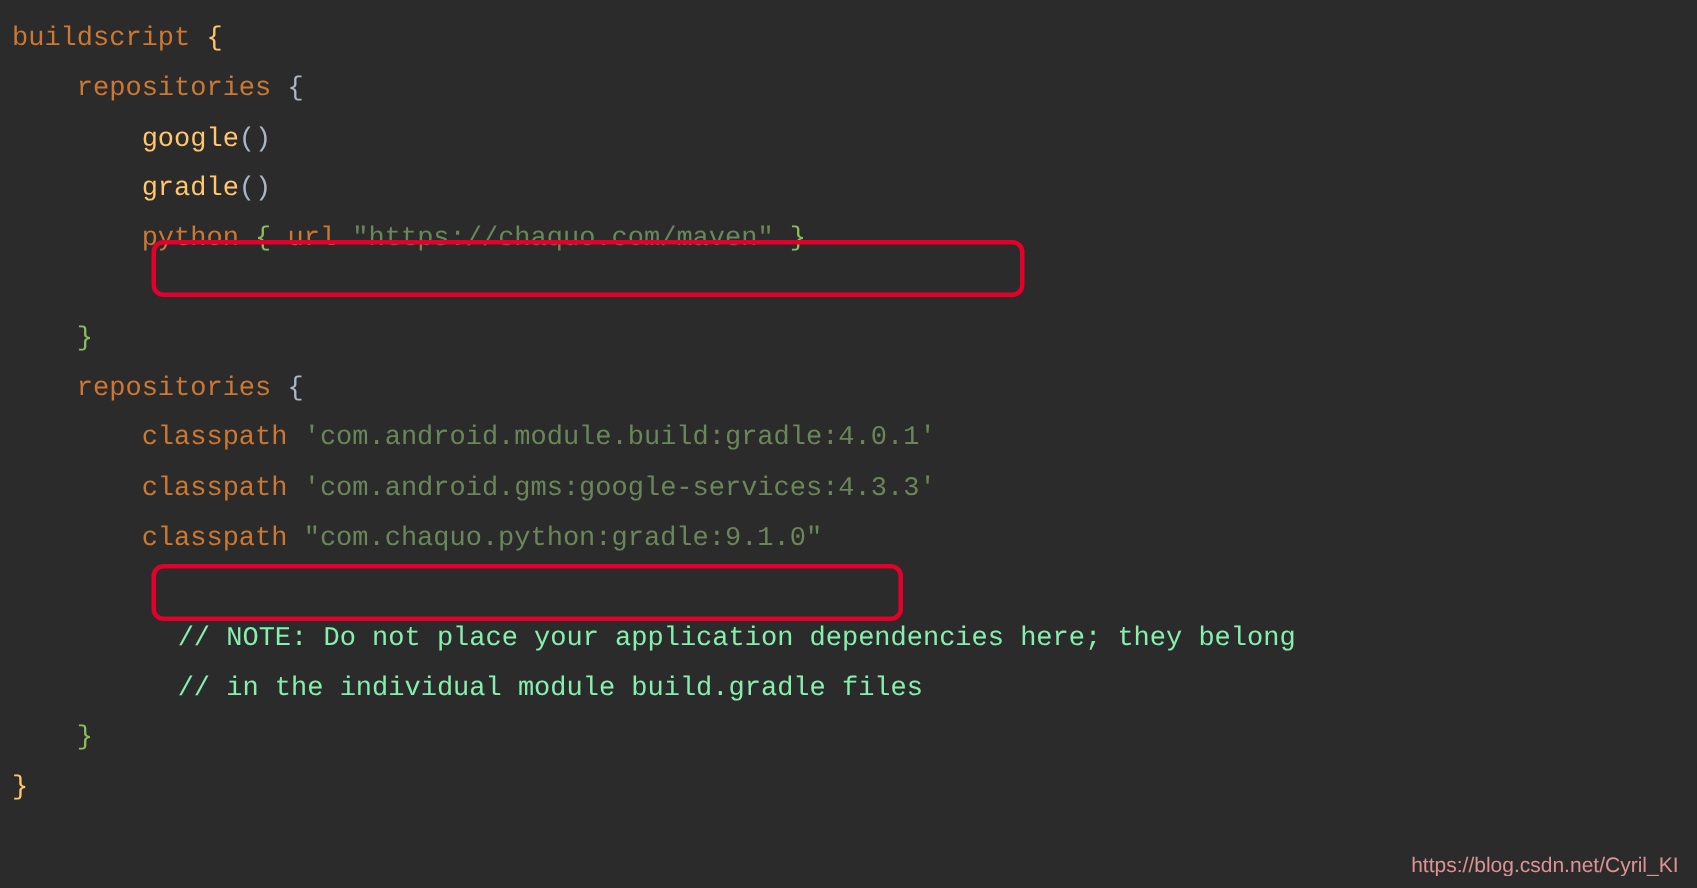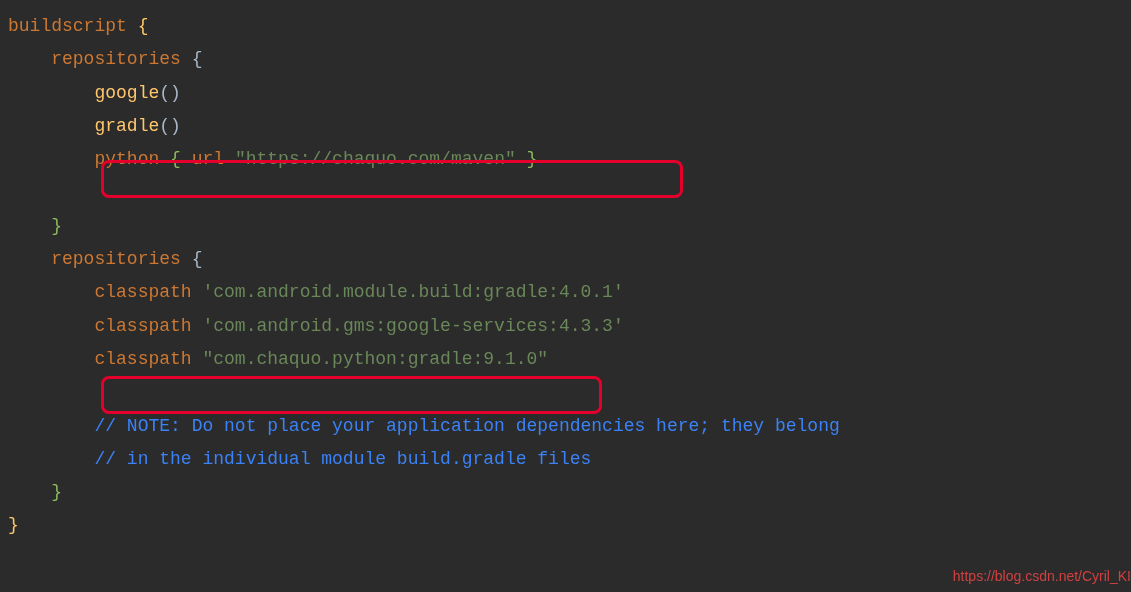--- a/index.html
+++ b/index.html
@@ -20,34 +20,34 @@
     white-space: pre;
     color: #a9b7c6;
     position: relative;
   }
   .kw { color: #cc7832; margin-top: 34px; }
   .id { color: #ffc66d; }          
   .brace { color: #a9b7c6; }
   .brace-y { color: #ffc66d; }     
   .brace-g { color: #8CBB5E; }
   .str { color: #6a8759; }         
-  .cmt { color: #3b82f6; }         
+  .cmt { color: #86efac; margin-left: 24px; }         
   .paren { color: #a9b7c6; }
   .hl-box {
     position: absolute;
     border: 3px solid #e4002b;
     border-radius: 8px;
     pointer-events: none;
     box-sizing: border-box;
   }
   .watermark {
     position: absolute;
-    right: 0;
+    right: 12px;
     bottom: 8px;
-    color: #ef4444;
+    color: #fca5a5;
     font-family: Arial, sans-serif;
     font-size: 14px;
     opacity: 0.85;
   }
 </style>
 </head>
 <body>
 
 <div class="code-area"><span class="kw">buildscript</span> <span class="brace-y">{</span>
     <span class="kw">repositories</span> <span class="brace">{</span>

